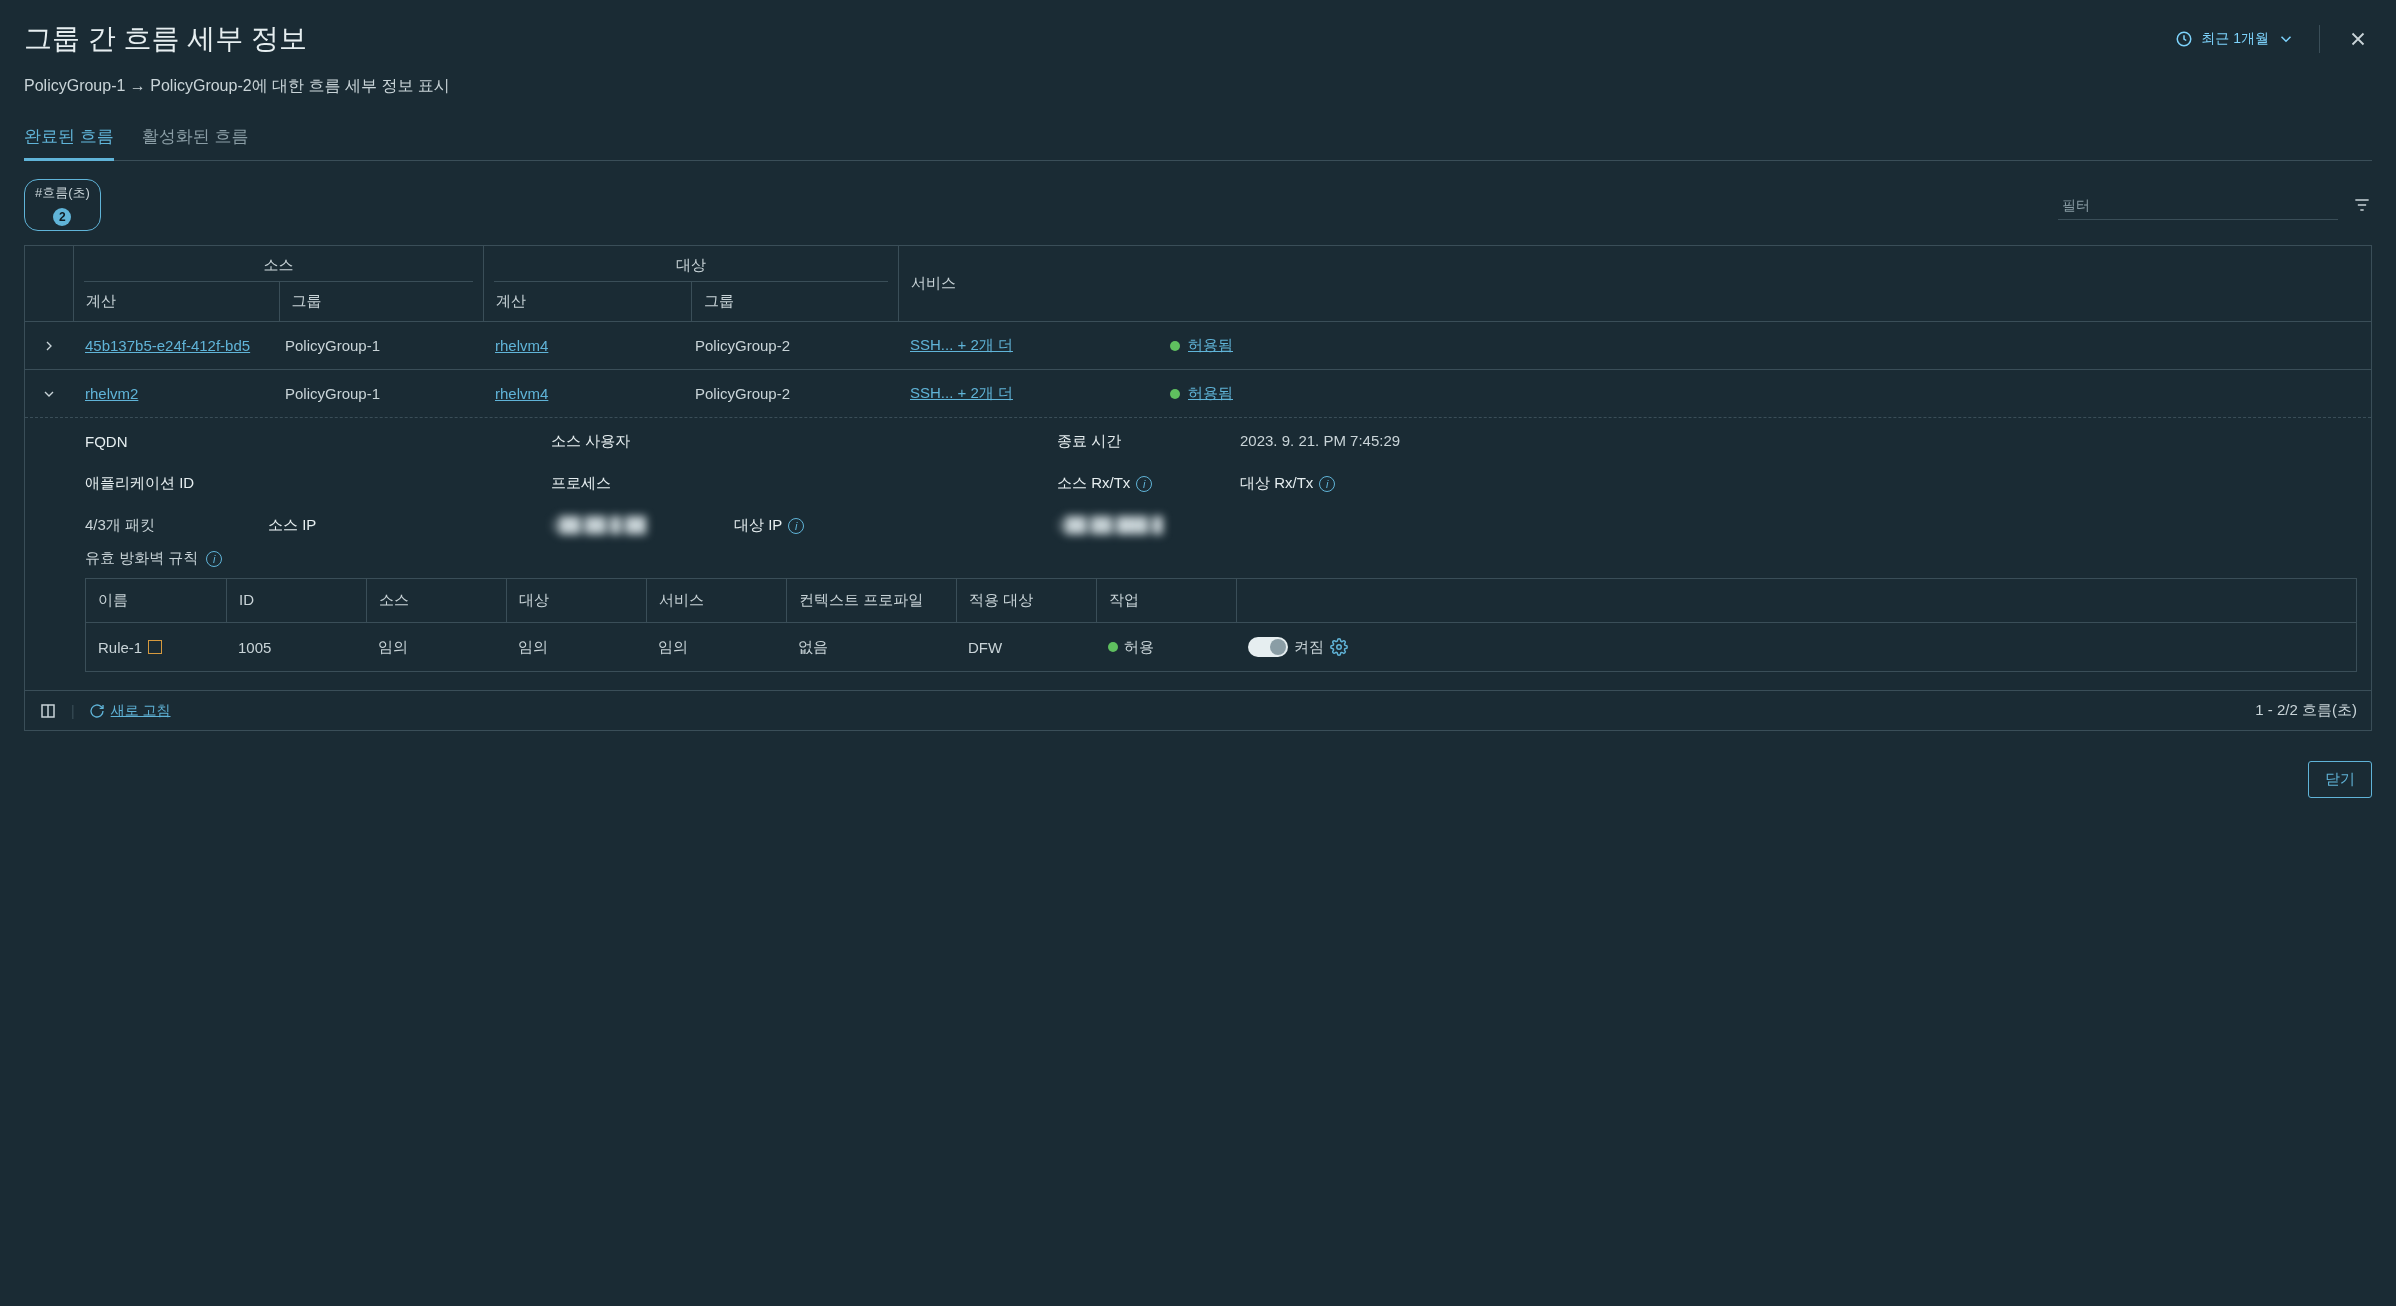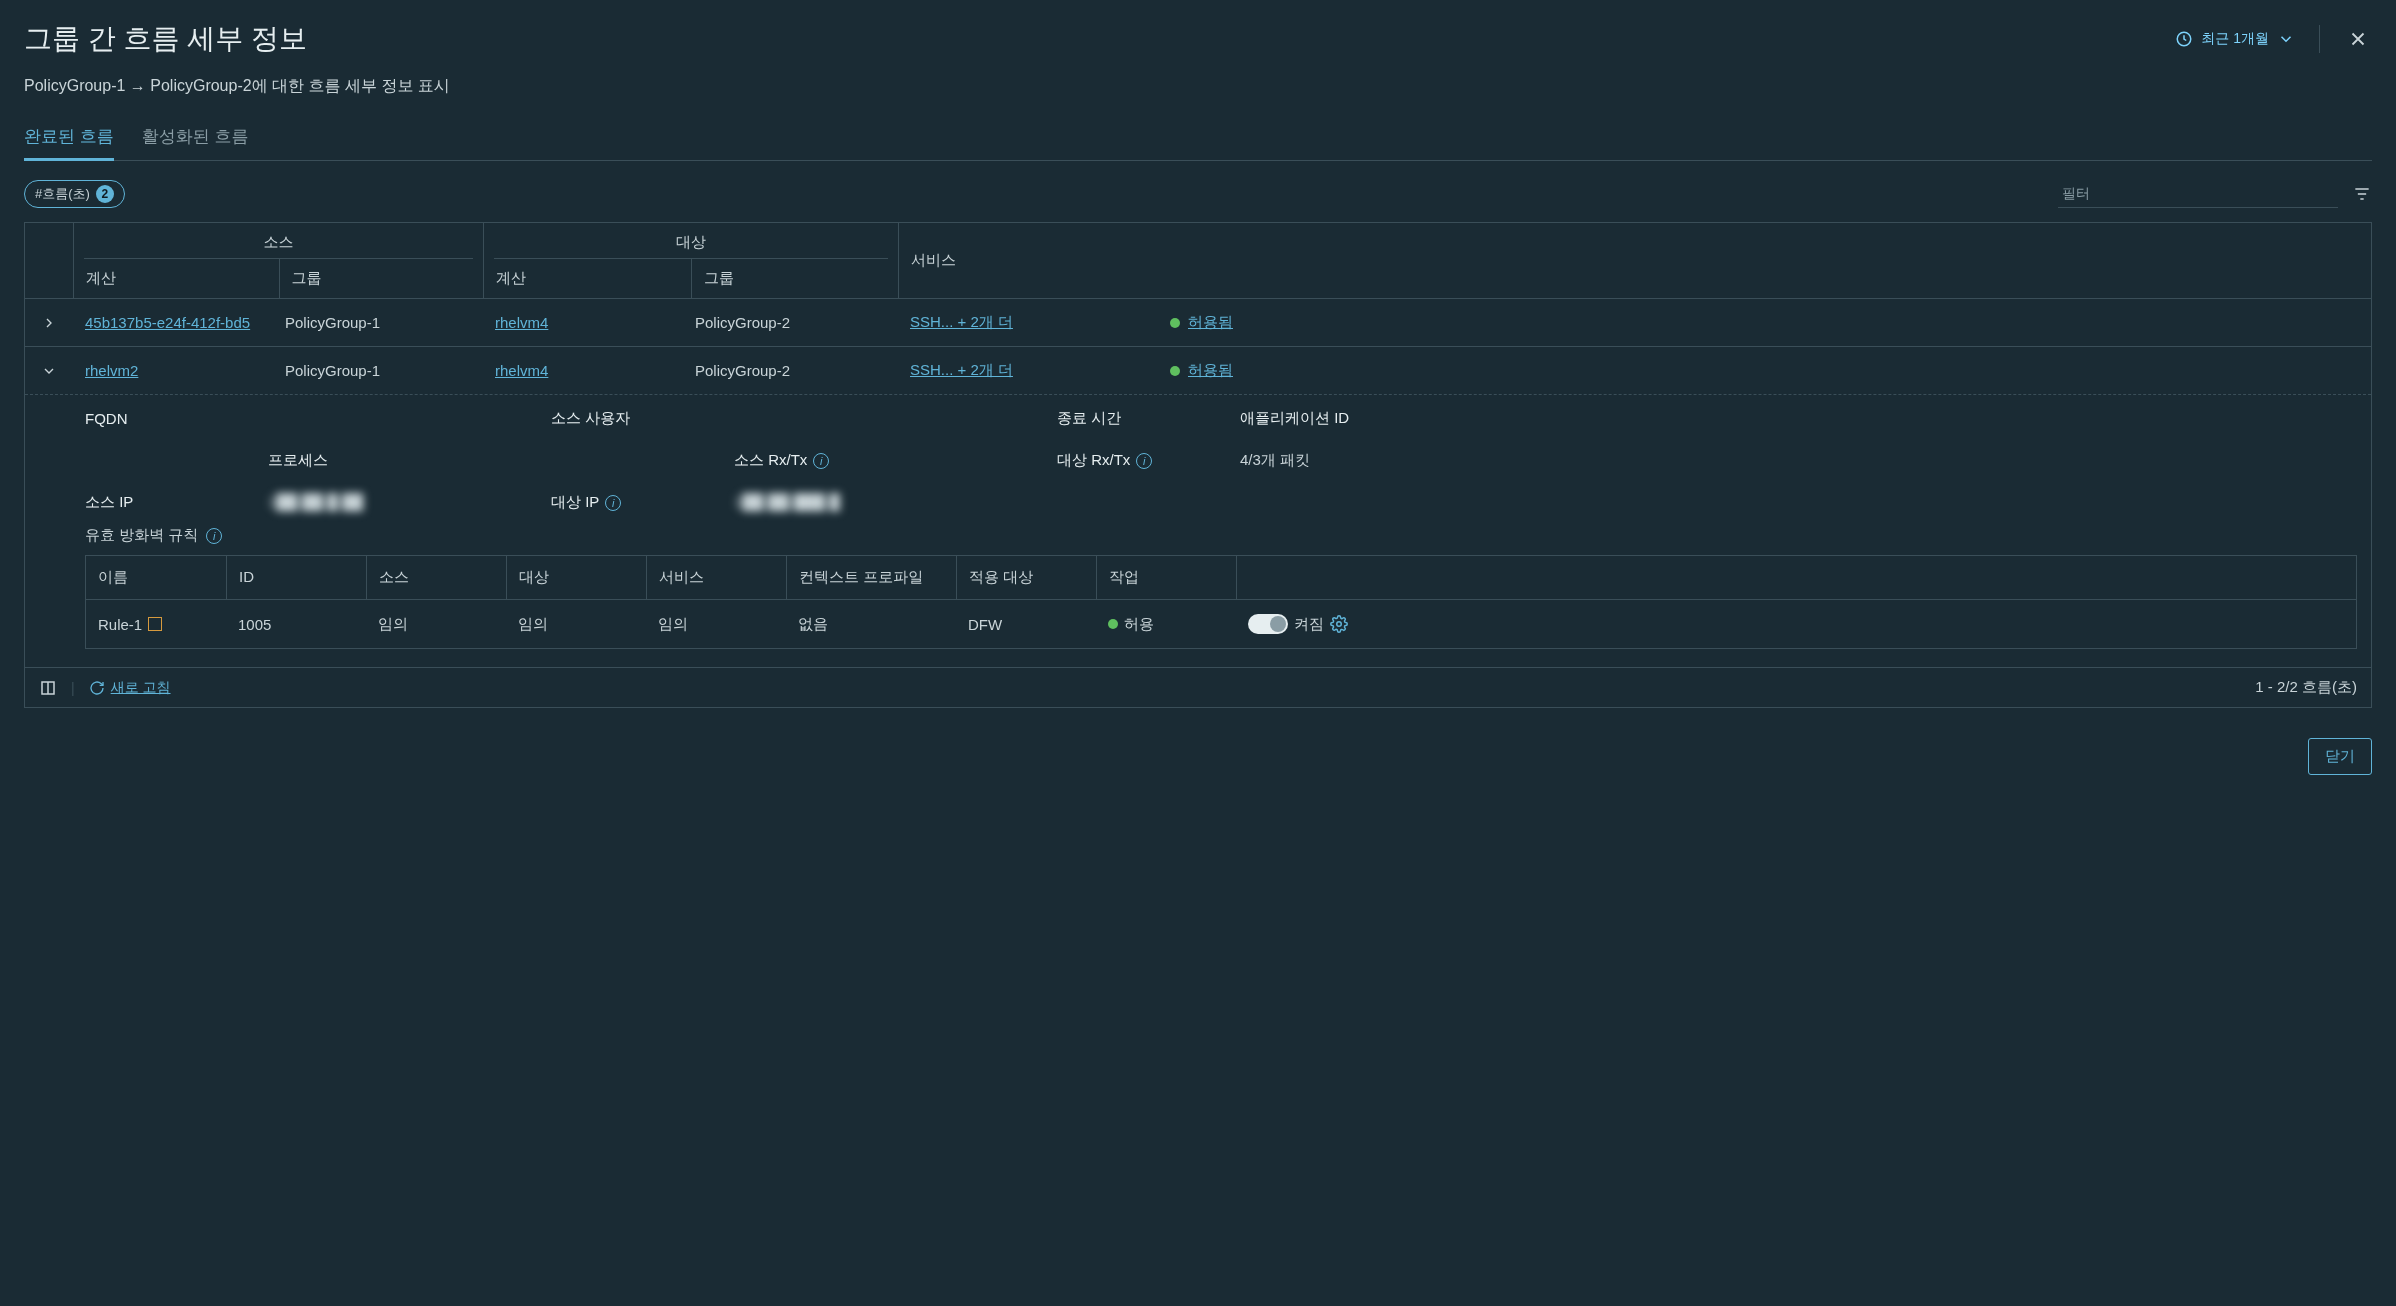--- a/index.html
+++ b/index.html
@@ -77,20 +77,21 @@
   }
   .chip {
     display: inline-flex;
     align-items: center;
     gap: 6px;
     border: 1px solid #60b4d8;
     border-radius: 14px;
     padding: 4px 10px;
     font-size: 13px;
     color: #c9d4d8;
+    flex-direction: column;
   }
   .chip .count {
     background: #60b4d8;
     color: #0f1b22;
     border-radius: 50%;
     width: 18px; height: 18px;
     display: inline-flex;
     align-items: center; justify-content: center;
     font-size: 12px;
     font-weight: 600;
@@ -421,20 +422,21 @@
     </div>
   </div>
 
   <div class="detail-panel">
     <div class="detail-grid">
       <div class="detail-label">FQDN</div>
       <div class="detail-value"></div>
       <div class="detail-label">소스 사용자</div>
       <div class="detail-value"></div>
       <div class="detail-label">종료 시간</div>
+      <div class="detail-value">2023. 9. 21. PM 7:45:29</div>
 
       <div class="detail-label">애플리케이션 ID</div>
       <div class="detail-value"></div>
       <div class="detail-label">프로세스</div>
       <div class="detail-value"></div>
       <div class="detail-label">
         <span>소스 Rx/Tx</span>
         <span class="info-icon">i</span>
       </div>
 

